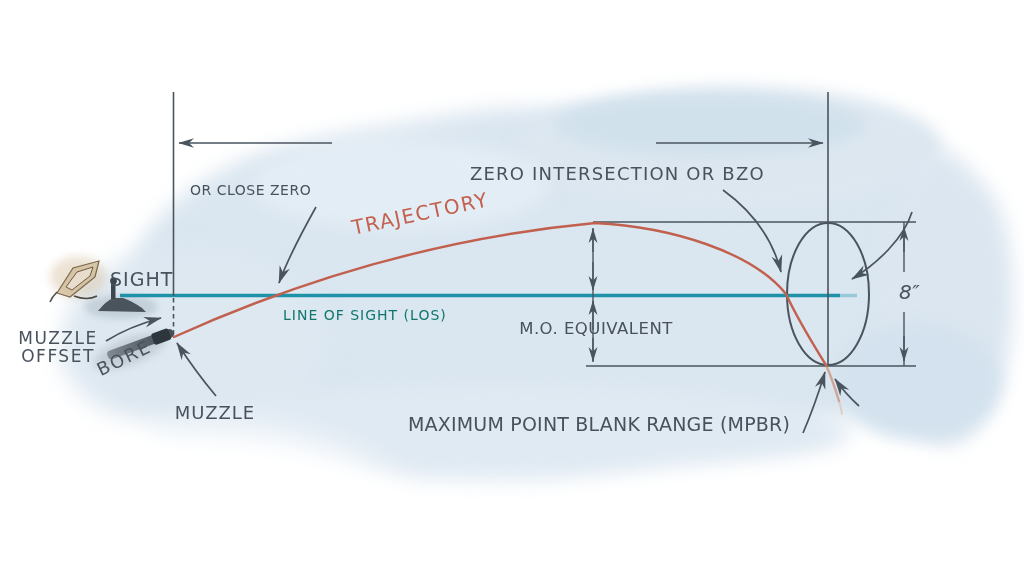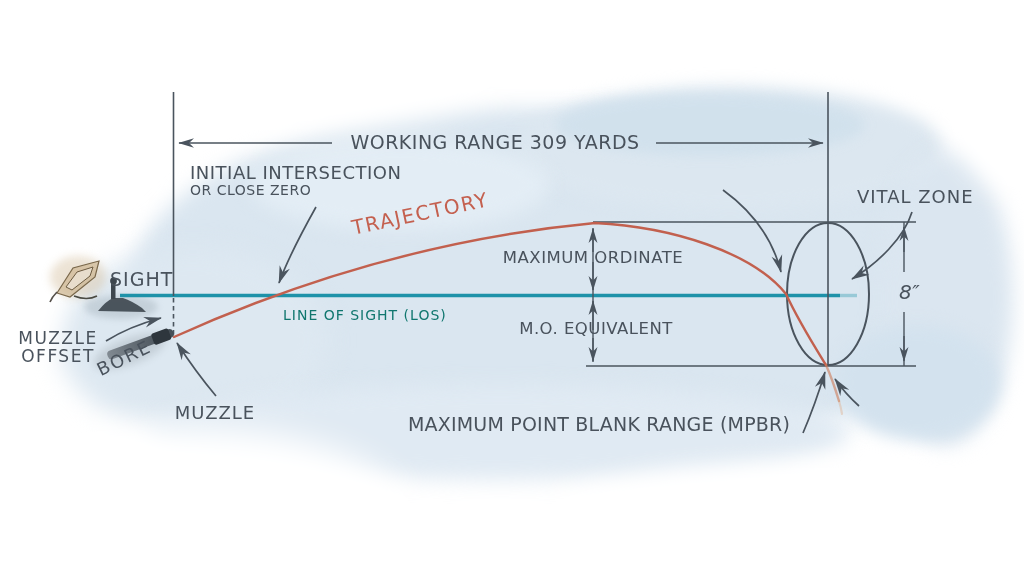--- a/index.html
+++ b/index.html
@@ -130,27 +130,24 @@
       <path d="M57 293 L73 268 L99 261 L95 277 L70 297 Z" fill="#c7ab80" fill-opacity="0.55" stroke="#7a684b" stroke-width="1.2"></path>
       <path d="M66 287 L77 272 L93 267 L90 276 L72 290 Z" fill="#f4efe6" fill-opacity="0.6" stroke="#6d5c42" stroke-width="1"></path>
       <path d="M57 292 Q52 297 50 302" stroke="#55504a" stroke-width="1.6" fill="none"></path>
       <path d="M74 296 Q87 301 97 296" stroke="#4a4a42" stroke-width="1.6" fill="none"></path>
       <path d="M98 311 Q106 301 113 298 L123 298 Q132 301 142 308 L146 312 Z" fill="#3d464e" fill-opacity="0.9"></path>
       <rect x="111" y="283" width="4.5" height="16" fill="#3d464e"></rect>
       <circle cx="113.5" cy="281" r="3.4" fill="#3d464e"></circle>
     </g>
   </svg>
 
-  <span class="lbl lbl-working-range">WORKING RANGE 309 YARDS</span>
-  <span class="lbl lbl-init1">INITIAL INTERSECTION</span>
   <span class="lbl lbl-init2">OR CLOSE ZERO</span>
-  <span class="lbl lbl-vital">VITAL ZONE</span>
+  <span class="lbl lbl-zero">ZERO INTERSECTION OR BZO</span>
   <span class="lbl lbl-trajectory">TRAJECTORY</span>
   <span class="lbl lbl-los">LINE OF SIGHT (LOS)</span>
-  <span class="lbl lbl-maxord">MAXIMUM ORDINATE</span>
   <span class="lbl lbl-moeq">M.O. EQUIVALENT</span>
   <span class="lbl lbl-mpbr">MAXIMUM POINT BLANK RANGE (MPBR)</span>
   <span class="lbl lbl-sight">SIGHT</span>
   <span class="lbl lbl-mo1">MUZZLE</span>
   <span class="lbl lbl-mo2">OFFSET</span>
   <span class="lbl lbl-bore">BORE</span>
   <span class="lbl lbl-muzzle">MUZZLE</span>
   <span class="lbl lbl-8">8″</span>
 
 </div>

